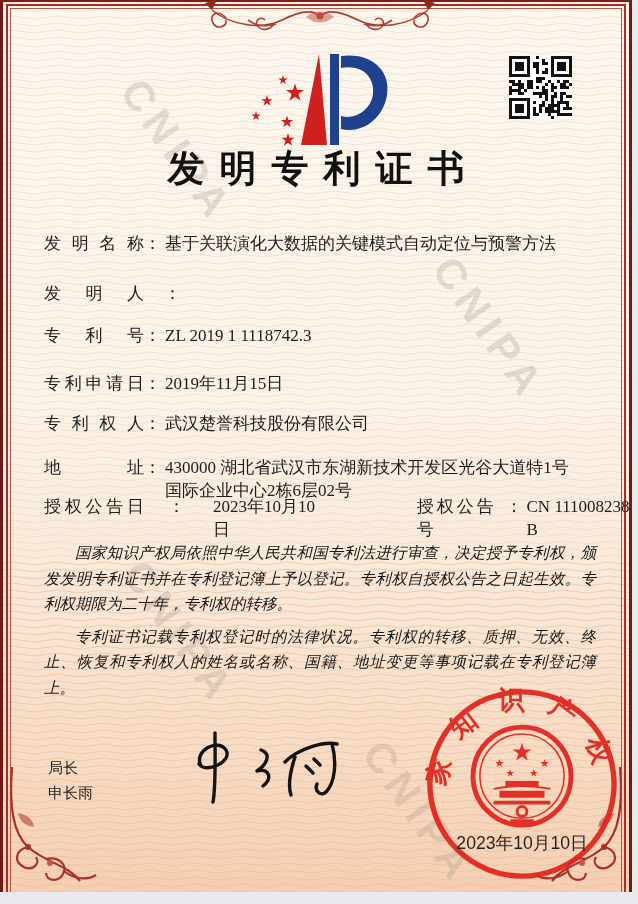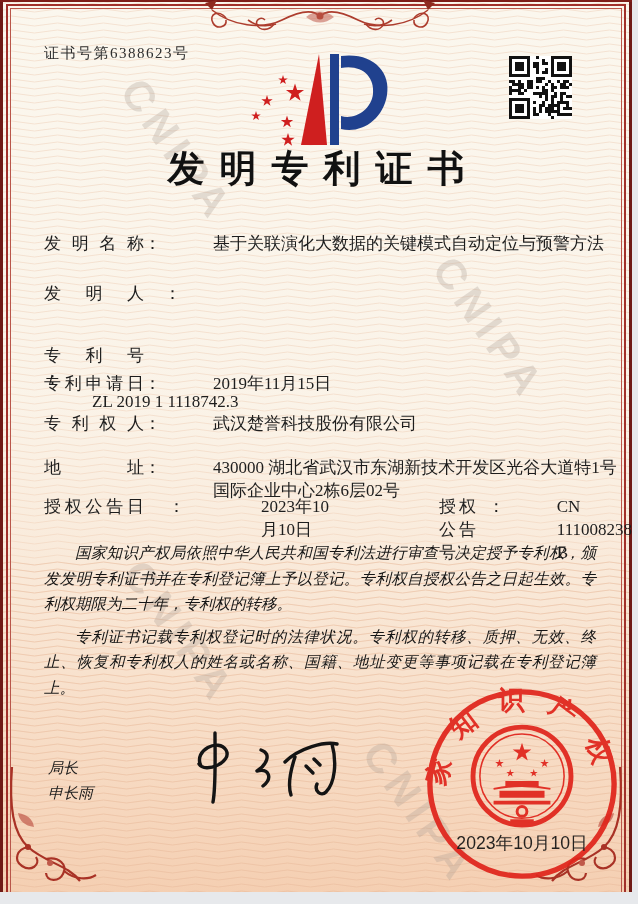--- a/index.html
+++ b/index.html
@@ -31,38 +31,38 @@
   .cert-no{position:absolute;left:44px;top:44px;font-size:15px;letter-spacing:1.5px;color:#2e2e2e;}
   .logo{position:absolute;left:233px;top:50px;}
   .qr{position:absolute;left:509px;top:56px;}
   .title{
     position:absolute;left:0;top:144px;width:632px;text-align:center;
     font-size:37px;font-weight:bold;letter-spacing:15px;text-indent:15px;color:#111;
   }
   .row{position:absolute;left:44px;display:flex;align-items:flex-start;font-size:17px;color:#1d1d1d;}
   .row .lbl{width:100px;text-align:justify;text-align-last:justify;flex:none;}
   .row .colon{flex:none;margin:0 4px 0 0;}
-  .row .val{white-space:pre-line;line-height:23px;max-width:445px;margin-left:48px;}
+  .row .val{white-space:pre-line;line-height:23px;max-width:445px;}
   .r1{top:232px;}
   .r2{top:282px;gap:20px;}
-  .r3{top:344px;flex-direction:column;}
+  .r3{top:324px;}
   .r4{top:372px;}
   .r5{top:412px;justify-content:space-between;}
   .r6{top:456px;}
   .r7{top:495px;gap:24px;}
   .grant2{margin-left:56px;display:flex;}
   .grant2 .lbl2{letter-spacing:3px;margin-left:16px;}
   .paras{
     position:absolute;left:44px;top:540px;width:552px;
     font-size:15.5px;line-height:25.5px;font-style:italic;color:#161616;
     text-align:justify;
   }
   .paras p{margin:0 0 7px 0;text-indent:2em;}
   .director{position:absolute;left:48px;top:755px;font-family:"Liberation Sans", sans-serif;
-    font-size:15px;color:#1c1c1c;line-height:25px;font-style:italic;}
+    font-size:15px;color:#1c1c1c;line-height:25px;}
   .sig{position:absolute;left:175px;top:726px;}
   .seal{position:absolute;left:424px;top:686px;}
   .backdrop-bottom{position:absolute;left:0;top:892px;width:638px;height:12px;background:#e7e9ec;}
   .backdrop-right{position:absolute;left:632px;top:0;width:6px;height:904px;background:#e7e9ec;}
 </style>
 </head>
 <body>
 
 <div class="page">
 
@@ -126,21 +126,20 @@
         <path d="M18,80 c-11,2 -15,13 -6,19 c9,6 19,-1 14,-9"></path>
         <path d="M36,92 c13,-3 22,6 17,15 c-4,8 -16,8 -17,-1"></path>
         <path d="M54,104 c11,9 24,9 32,4"></path>
         <circle cx="18" cy="80" r="3" fill="#a93226" stroke="none"></circle>
         <circle cx="40" cy="96" r="3" fill="#c0594a" stroke="none"></circle>
         <path d="M8,46 q14,2 16,14 q-14,-2 -16,-14" fill="#c0594a" stroke="none" opacity="0.7"></path>
       </g>
     </g>
   </svg>
 
-  <div class="cert-no">证书号第6388623号</div>
 
   <svg class="logo" width="175" height="100" viewBox="0 0 175 100">
     <defs>
       <path id="star" d="M0,-1 L0.225,-0.309 L0.951,-0.309 L0.363,0.118 L0.588,0.809 L0,0.382 L-0.588,0.809 L-0.363,0.118 L-0.951,-0.309 L-0.225,-0.309 Z"></path>
     </defs>
     <g fill="#cf1f1f">
       <use href="#star" transform="translate(50,30) scale(5)"></use>
       <use href="#star" transform="translate(62,43) scale(9.5)"></use>
       <use href="#star" transform="translate(34,51) scale(6)"></use>
       <use href="#star" transform="translate(23,66) scale(5)"></use>

